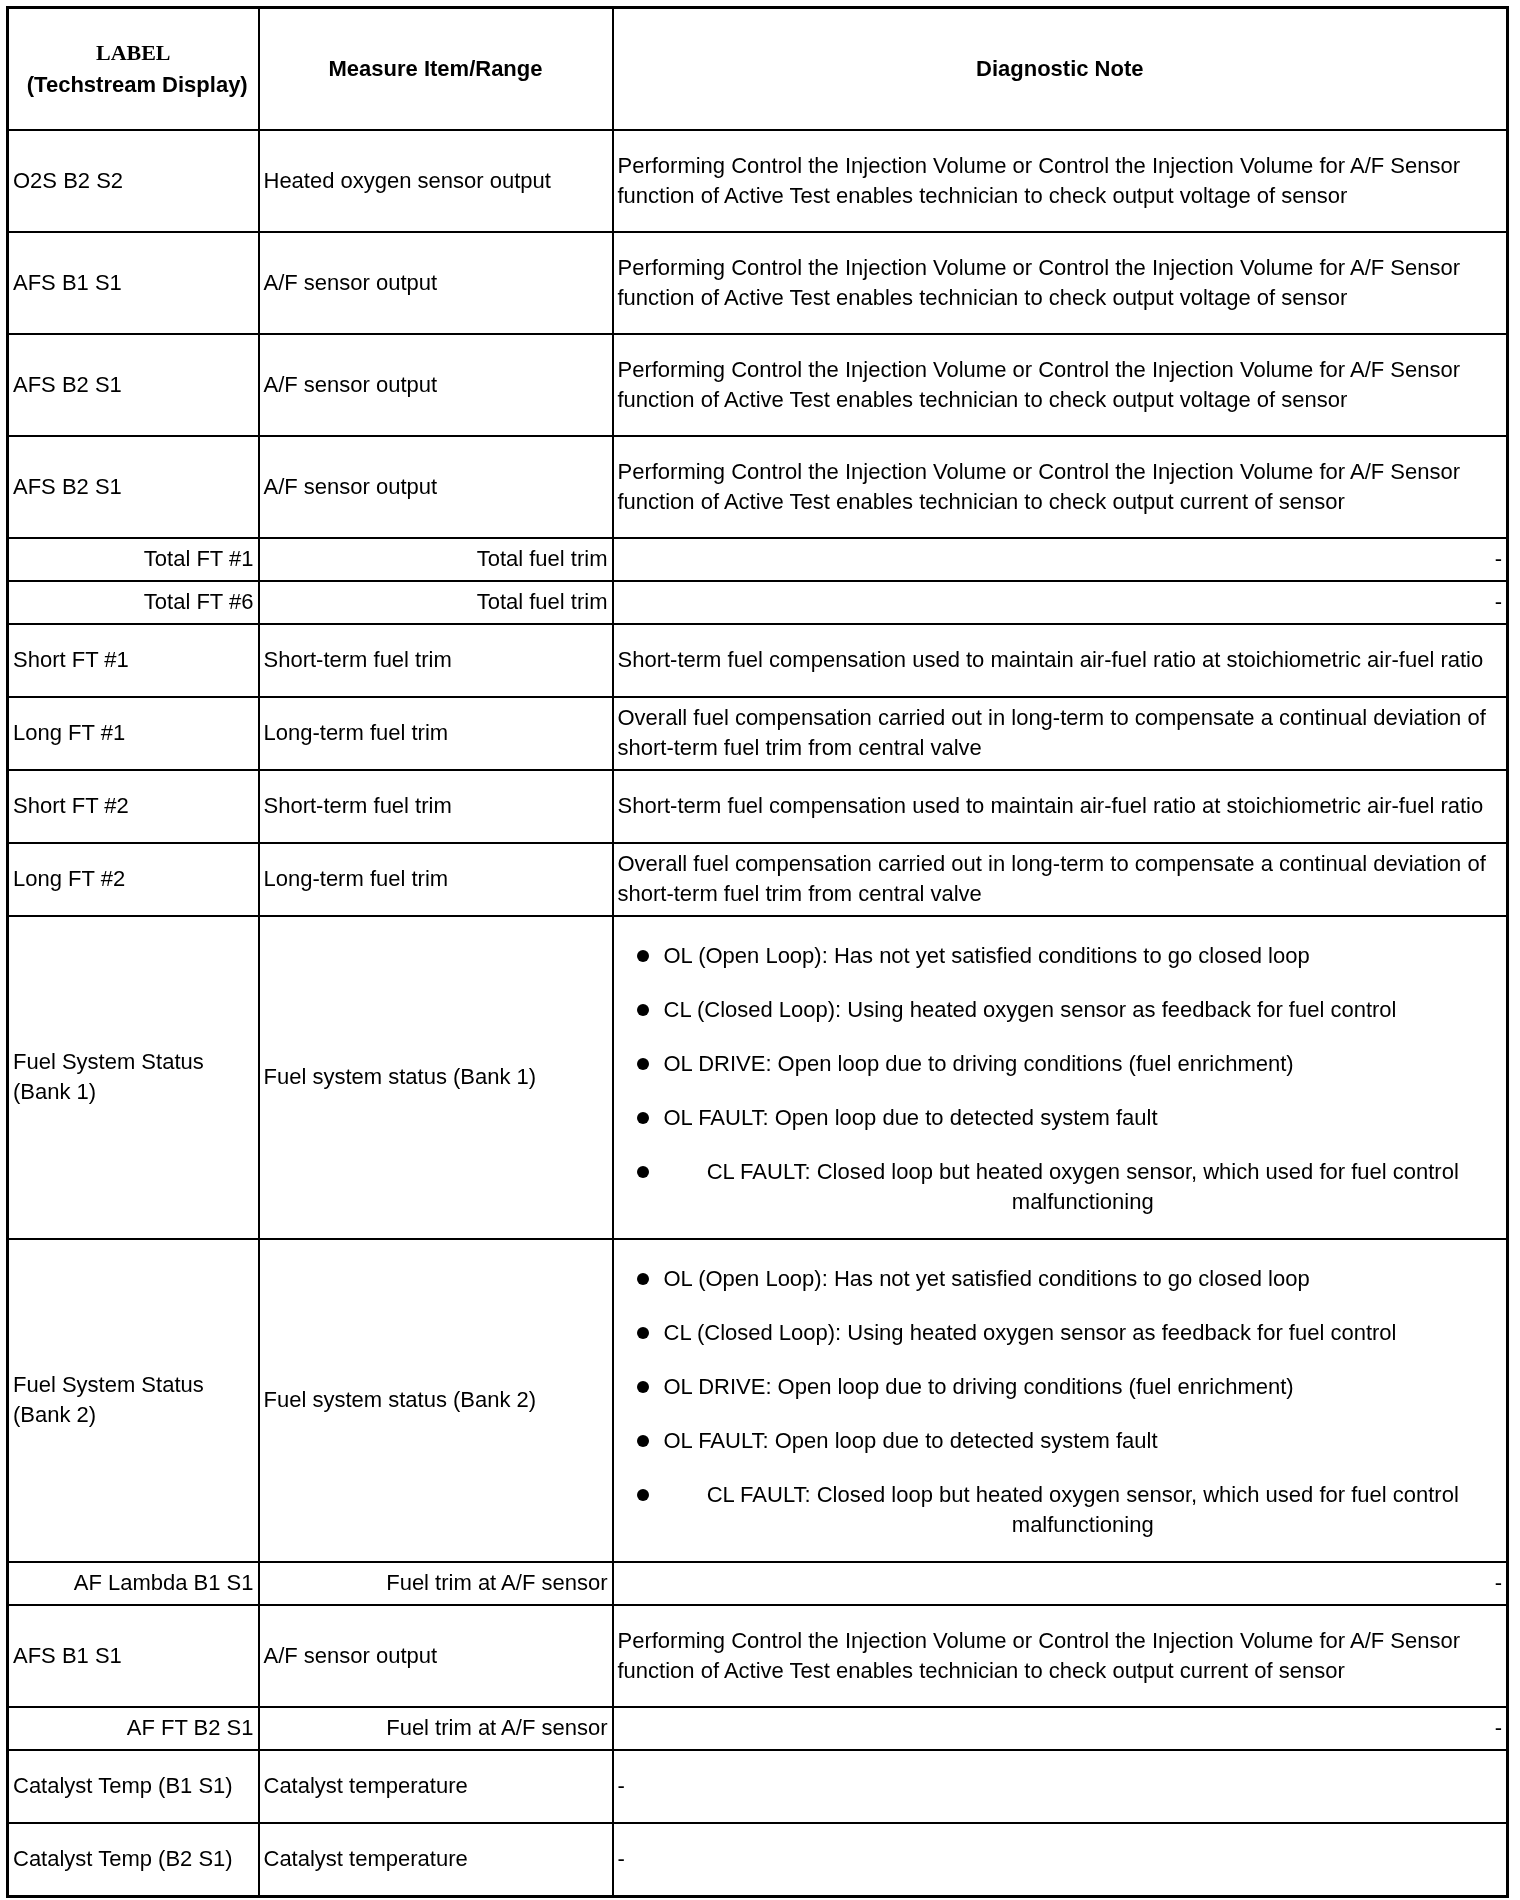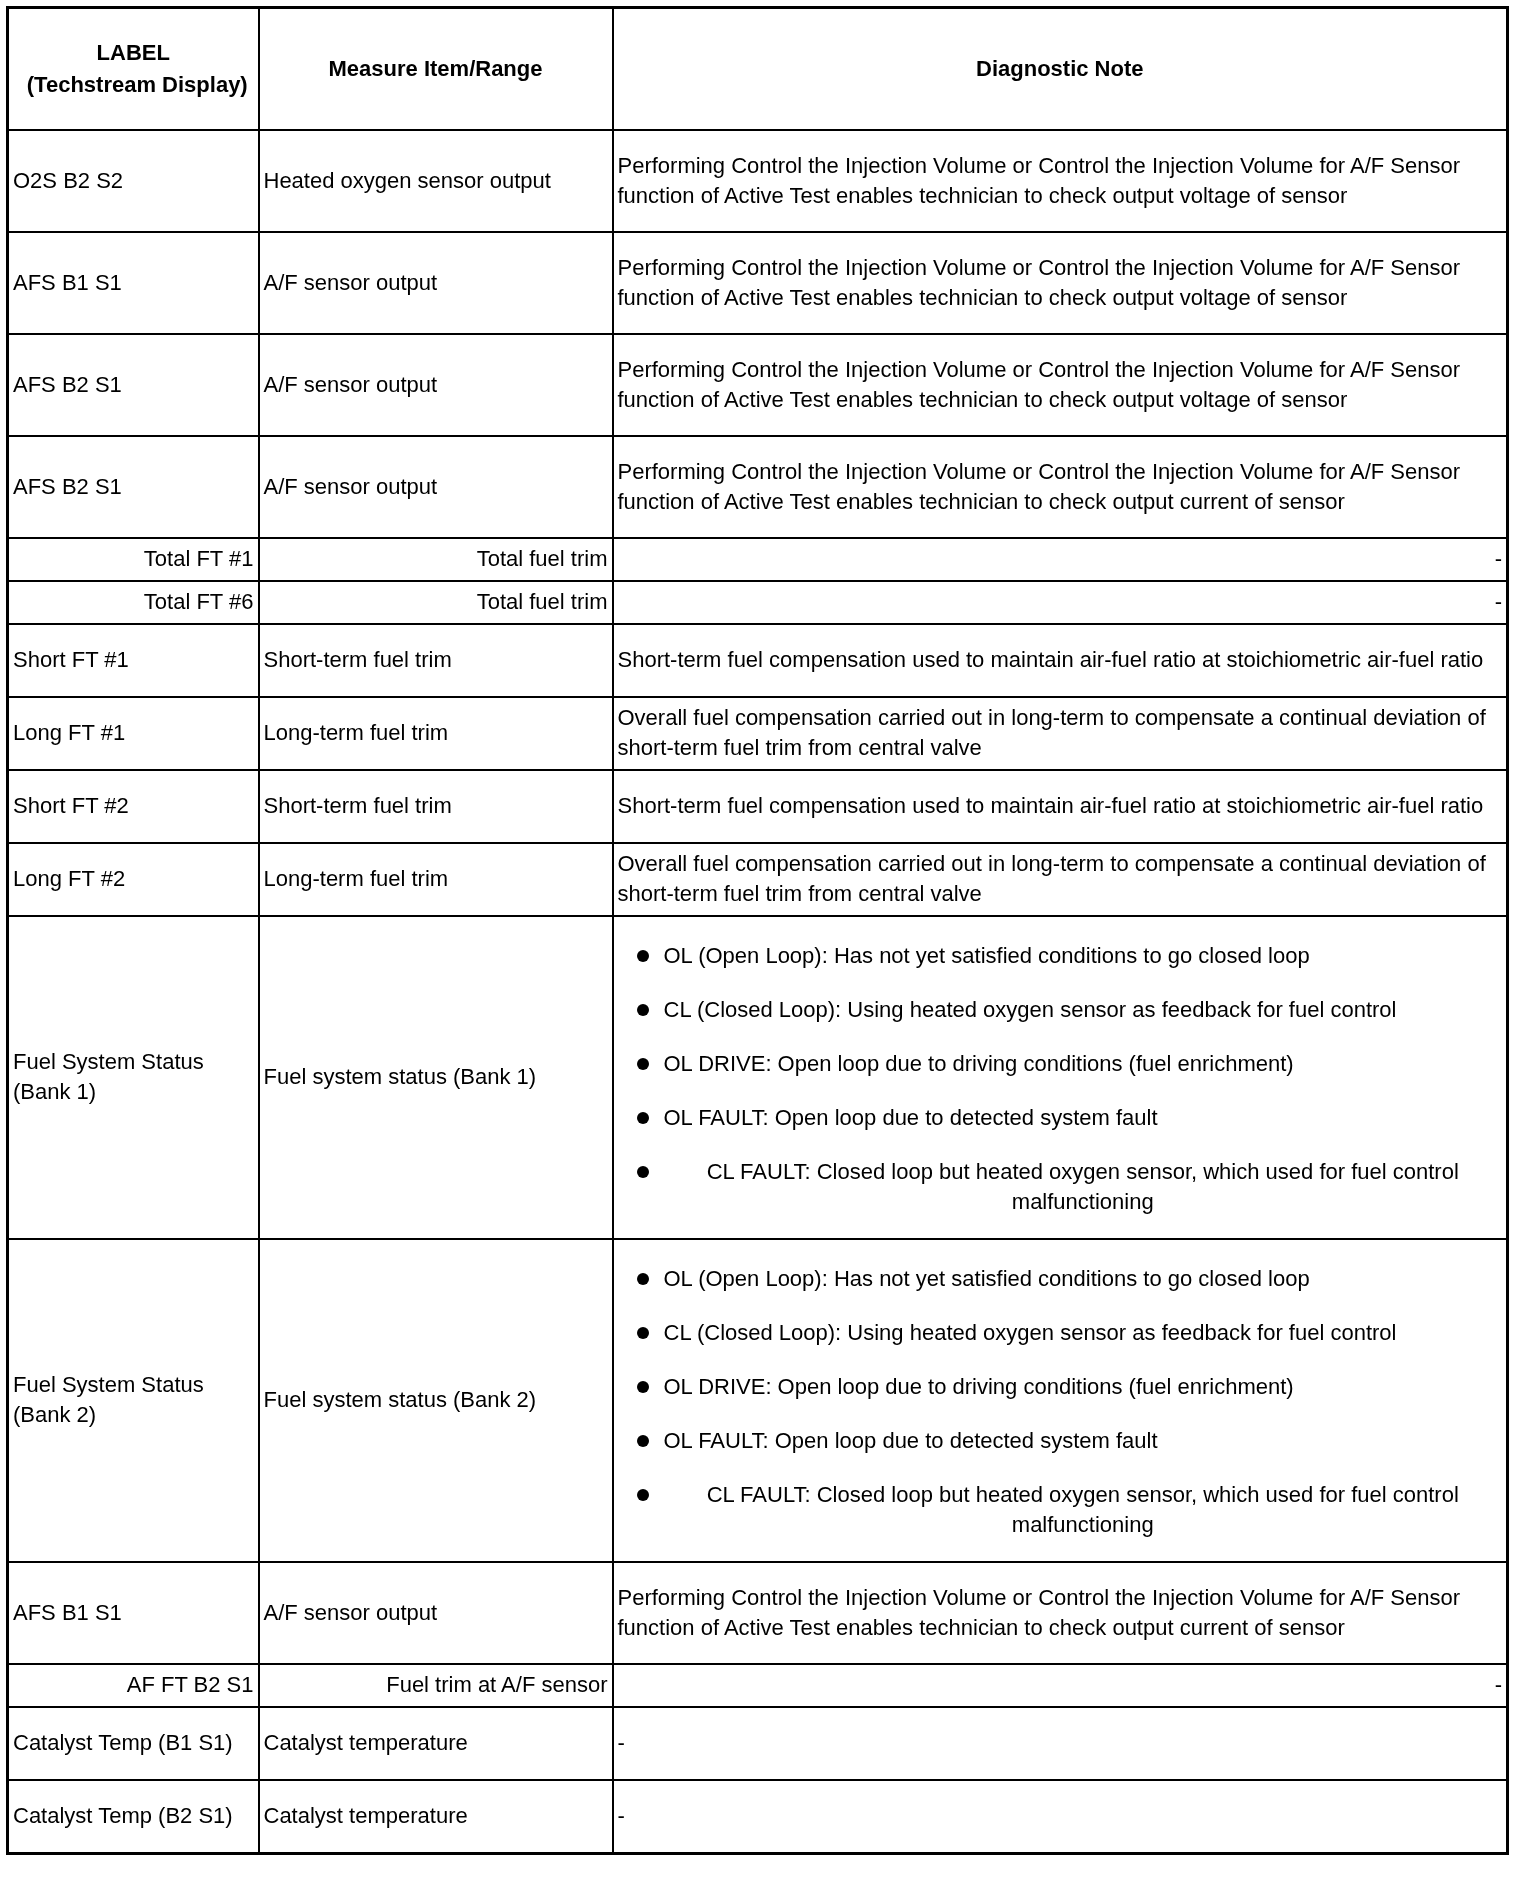--- a/index.html
+++ b/index.html
@@ -14,21 +14,21 @@
   table.diag col.c1 { width: 251px; }
   table.diag col.c2 { width: 354px; }
   table.diag col.c3 { width: 895px; }
   table.diag th, table.diag td {
     border: 2px solid #000; padding: 1px 4px 2px 4px;
     vertical-align: middle; text-align: left;
   }
   table.diag th {
     font-weight: bold; text-align: center; height: 120px; padding: 0 6px;
   }
-  th .l1 { display: block; margin-bottom: 2px; }
+  th .l1 { display: block; margin-bottom: 2px; font-family: Liberation Serif, serif; }
   th .l2 { display: block; margin-left: 8px; }
   tr.h3 td { height: 97px; }
   tr.h1 td { height: 38px; text-align: right; }
   tr.h2 td { height: 68px; }
   tr.hb td { height: 318px; }
   ul.bul { list-style: none; margin: 0; padding: 0; }
   ul.bul li { position: relative; padding-left: 46px; margin: 10px 0 24px 0; }
   ul.bul li:last-child { margin-bottom: 6px; text-align: center; }
   ul.bul li .dot {
     position: absolute; left: 19px; top: 9px; width: 12px; height: 12px;
@@ -124,20 +124,25 @@
         <td>
           <ul class="bul">
             <li><span class="dot"></span><span>OL (Open Loop): Has not yet satisfied conditions to go closed loop</span></li>
             <li><span class="dot"></span><span>CL (Closed Loop): Using heated oxygen sensor as feedback for fuel control</span></li>
             <li><span class="dot"></span><span>OL DRIVE: Open loop due to driving conditions (fuel enrichment)</span></li>
             <li><span class="dot"></span><span>OL FAULT: Open loop due to detected system fault</span></li>
             <li><span class="dot"></span><span>CL FAULT: Closed loop but heated oxygen sensor, which used for fuel control malfunctioning</span></li>
           </ul>
         </td>
       </tr>
+      <tr class="h1">
+        <td>AF Lambda B1 S1</td>
+        <td>Fuel trim at A/F sensor</td>
+        <td>-</td>
+      </tr>
       <tr class="h3">
         <td>AFS B1 S1</td>
         <td>A/F sensor output</td>
         <td>Performing Control the Injection Volume or Control the Injection Volume for A/F Sensor function of Active Test enables technician to check output current of sensor</td>
       </tr>
       <tr class="h1">
         <td>AF FT B2 S1</td>
         <td>Fuel trim at A/F sensor</td>
         <td>-</td>
       </tr>

